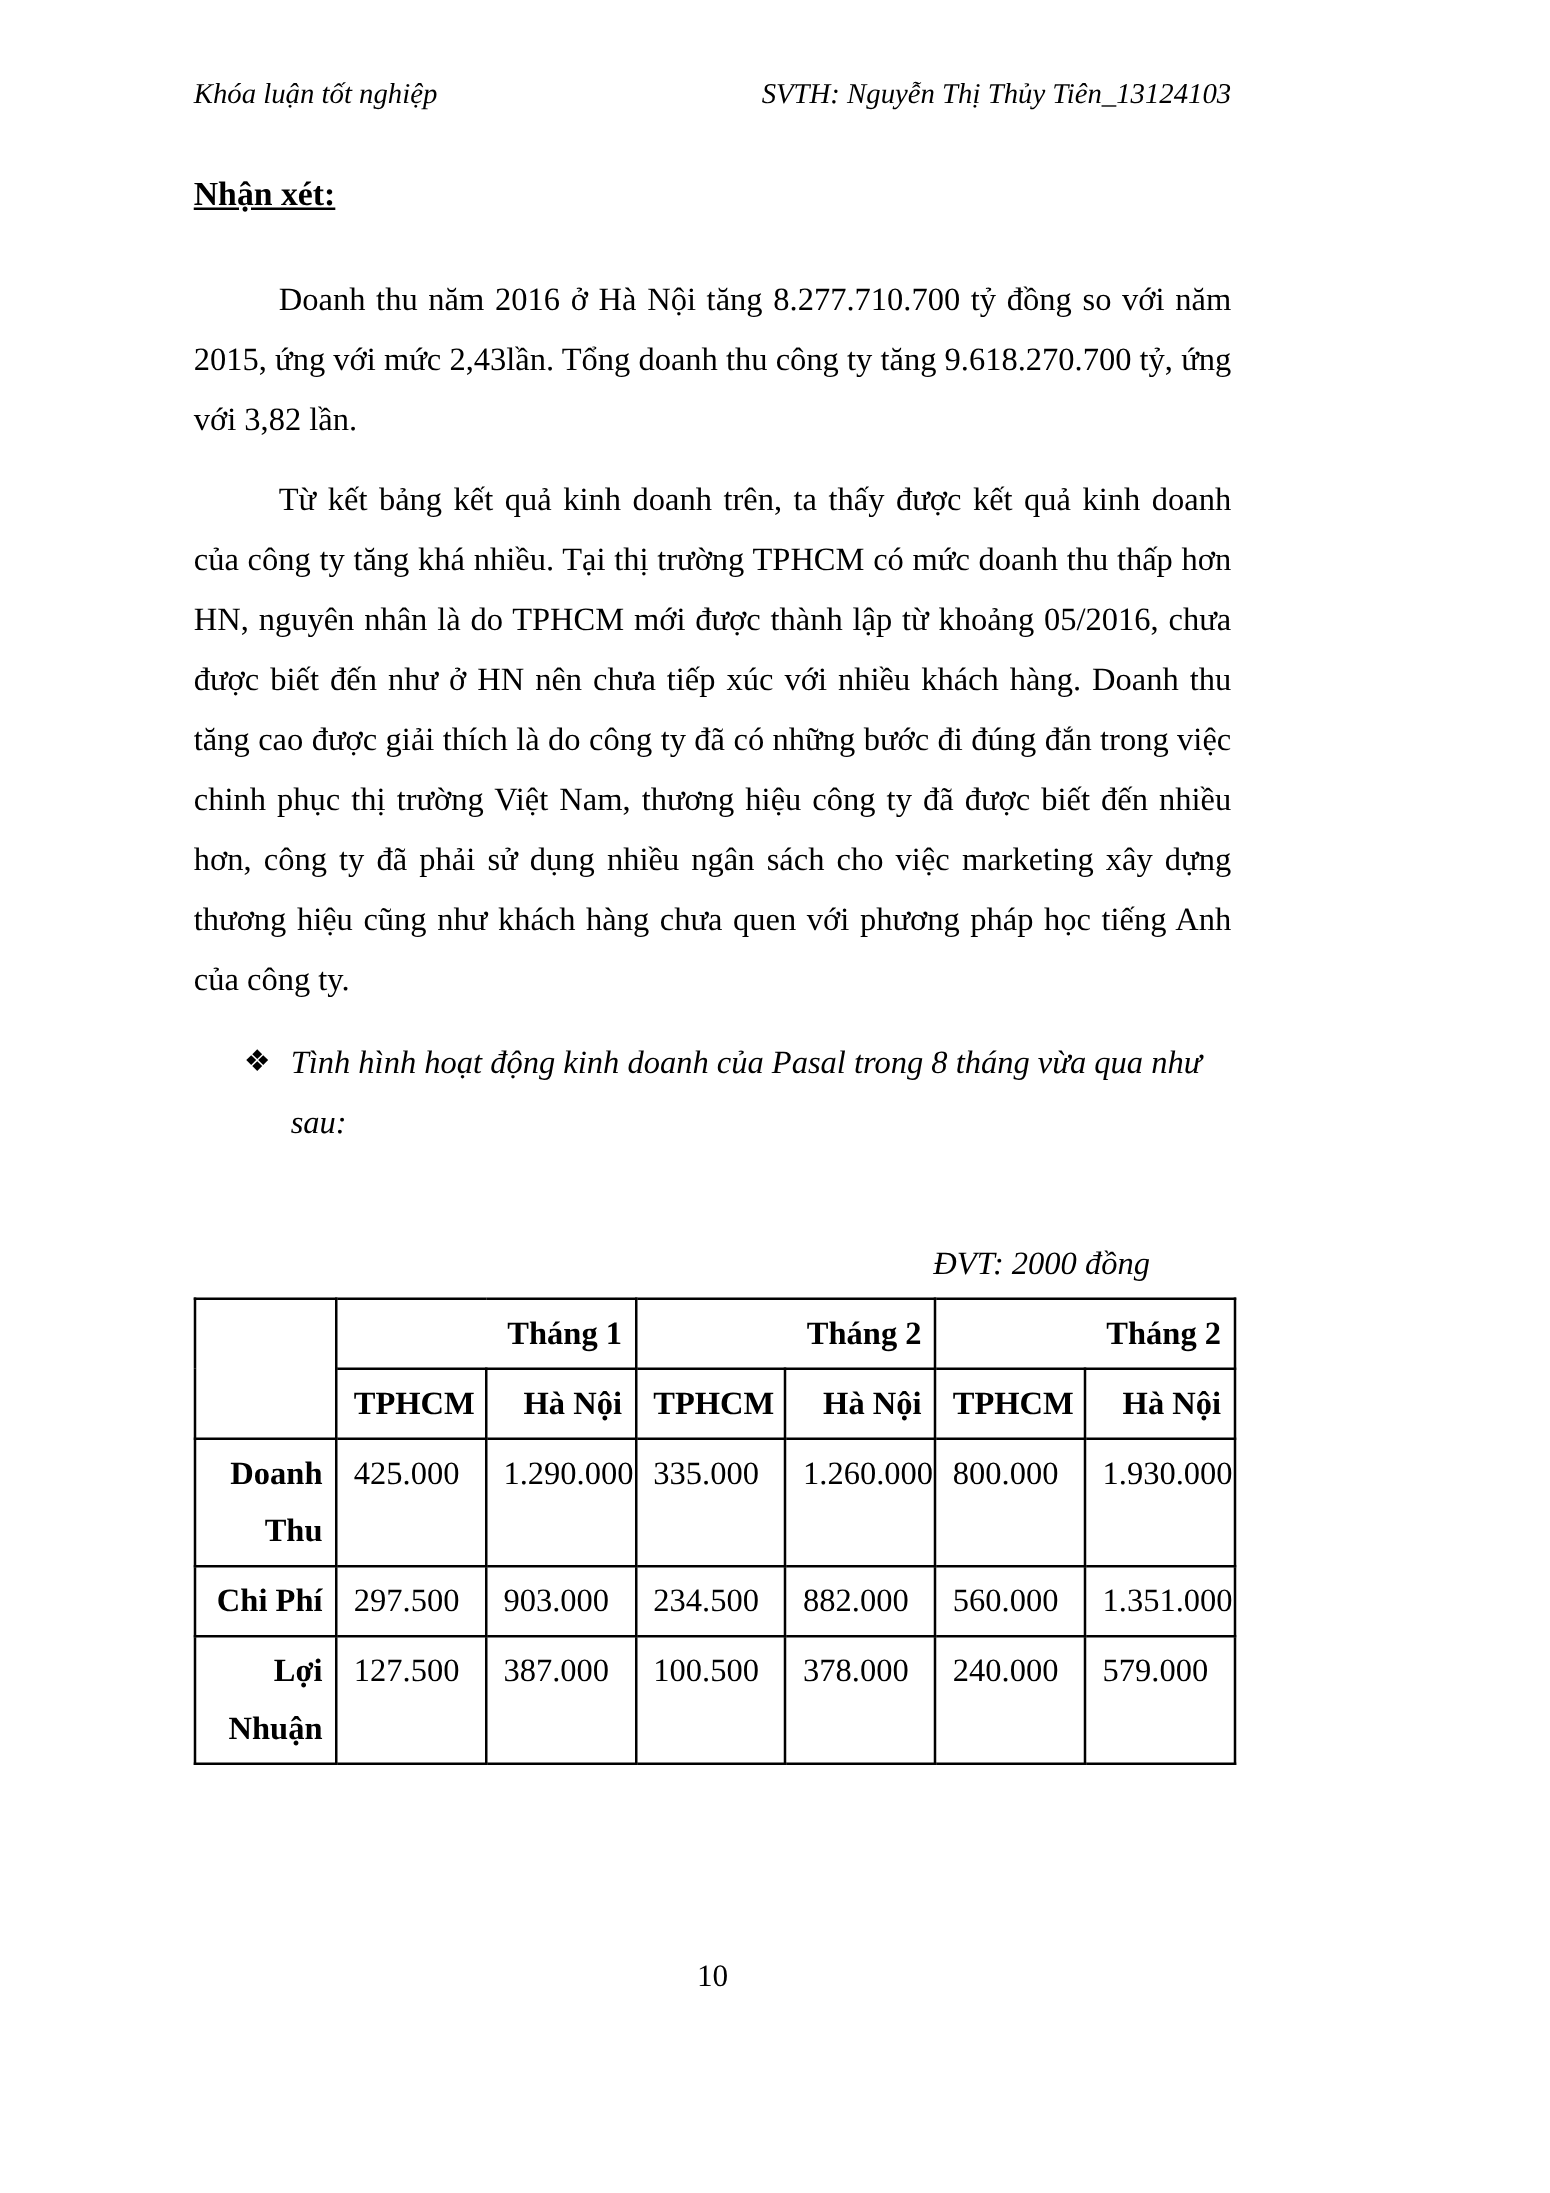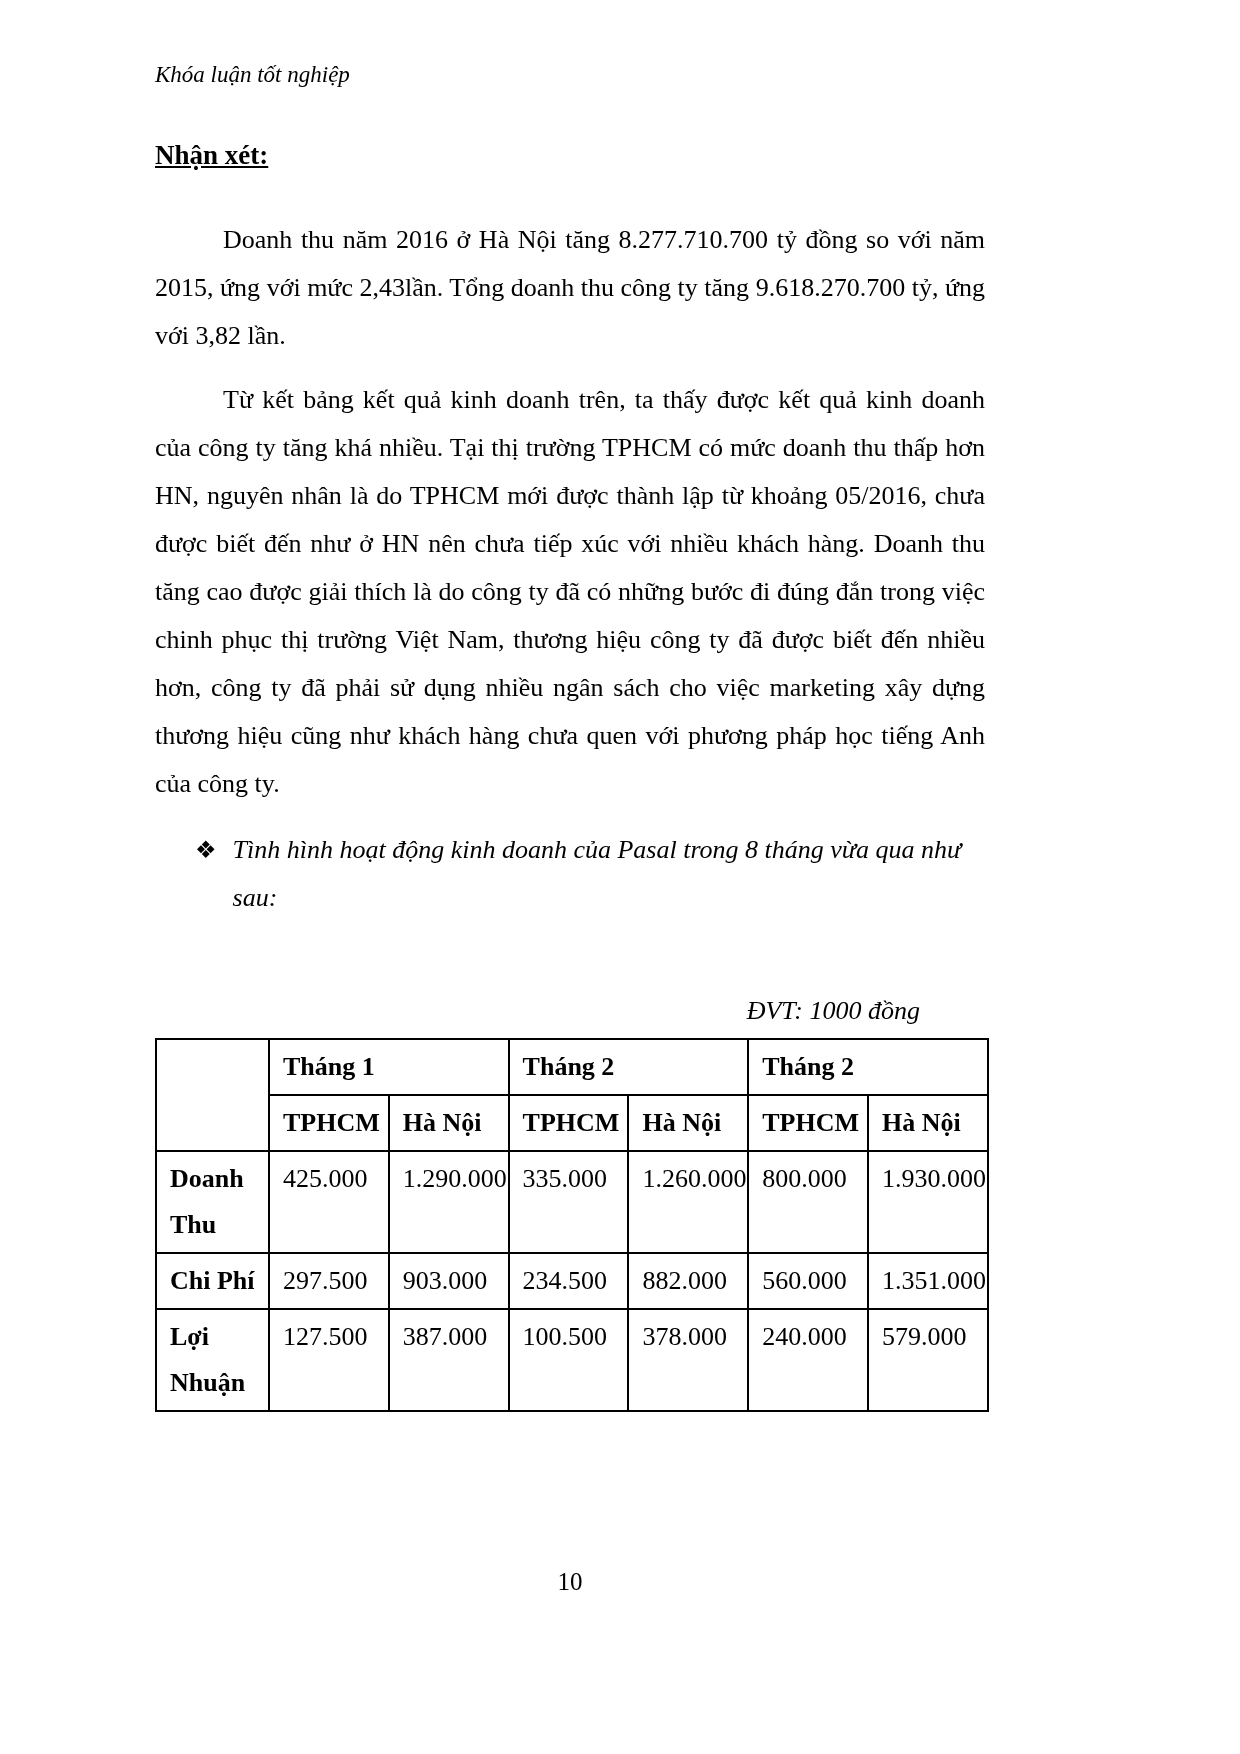--- a/index.html
+++ b/index.html
@@ -74,21 +74,21 @@
   }
   table.results th, table.results td {
     border: 2px solid #000;
     font-size: 26px;
     line-height: 46px;
     padding: 4px 10px 4px 13px;
     text-align: left;
     vertical-align: top;
     overflow: hidden;
   }
-  table.results th { font-weight: bold; }
+  table.results th { font-weight: bold; text-align: right; }
   table.results col.c-label { width: 113px; }
   table.results col.c-num { width: 119.8px; }
   .source-note {
     font-style: italic;
     font-size: 26px;
     line-height: 50px;
     text-align: center;
     margin-top: 68px;
   }
   .page-number {
@@ -100,35 +100,36 @@
     font-size: 25px;
   }
 </style>
 </head>
 <body>
 
 <div class="page">
 
   <div class="doc-header">
     <span>Khóa luận tốt nghiệp</span>
+    <span>SVTH: Nguyễn Thị Thủy Tiên_13124103</span>
   </div>
 
   <div class="section-heading">Nhận xét:</div>
 
   <p class="body-par">Doanh thu năm 2016 ở Hà Nội tăng 8.277.710.700 tỷ đồng so với năm 2015, ứng với mức 2,43lần. Tổng doanh thu công ty tăng 9.618.270.700 tỷ, ứng với 3,82 lần.</p>
 
   <p class="body-par">Từ kết bảng kết quả kinh doanh trên, ta thấy được kết quả kinh doanh của công ty tăng khá nhiều. Tại thị trường TPHCM có mức doanh thu thấp hơn HN, nguyên nhân là do TPHCM mới được thành lập từ khoảng 05/2016, chưa được biết đến như ở HN nên chưa tiếp xúc với nhiều khách hàng. Doanh thu tăng cao được giải thích là do công ty đã có những bước đi đúng đắn trong việc chinh phục thị trường Việt Nam, thương hiệu công ty đã được biết đến nhiều hơn, công ty đã phải sử dụng nhiều ngân sách cho việc marketing xây dựng thương hiệu cũng như khách hàng chưa quen với phương pháp học tiếng Anh của công ty.</p>
 
   <div class="bullet-line">
     <span class="bullet-marker">❖</span>
     <span>Tình hình hoạt động kinh doanh của Pasal trong 8 tháng vừa qua như sau:</span>
   </div>
 
 
-  <div class="unit-note">ĐVT: 1000 đồng</div>
+  <div class="unit-note">ĐVT: 2000 đồng</div>
 
   <table class="results">
     <colgroup>
       <col class="c-label">
       <col class="c-num">
         <col class="c-num">
         <col class="c-num">
       <col class="c-num">
         <col class="c-num">
         <col class="c-num">

